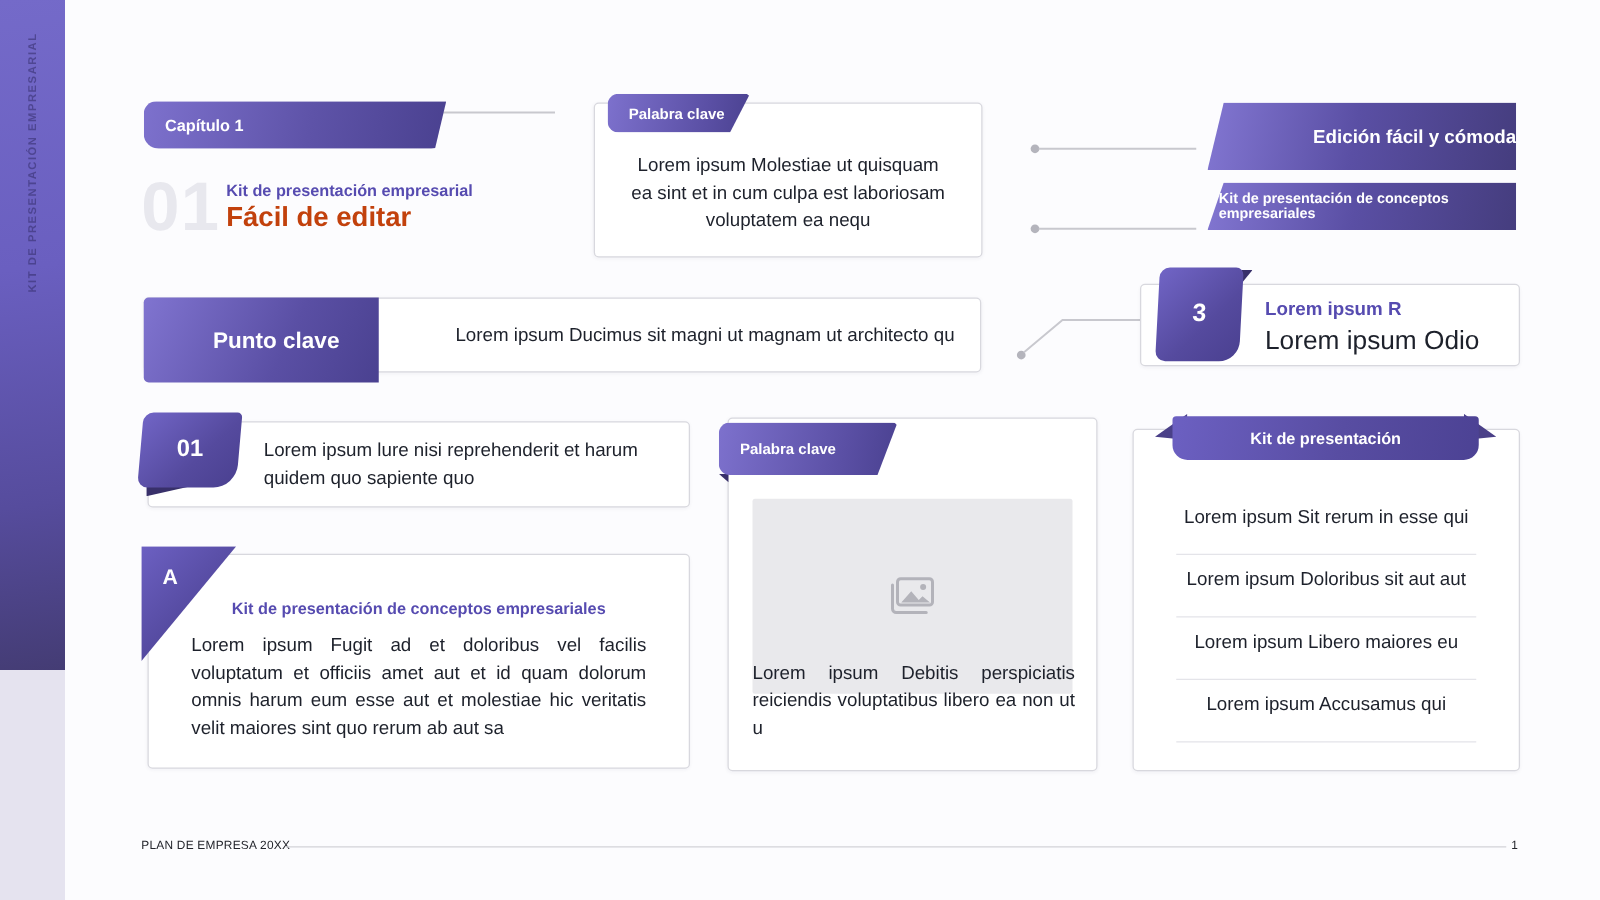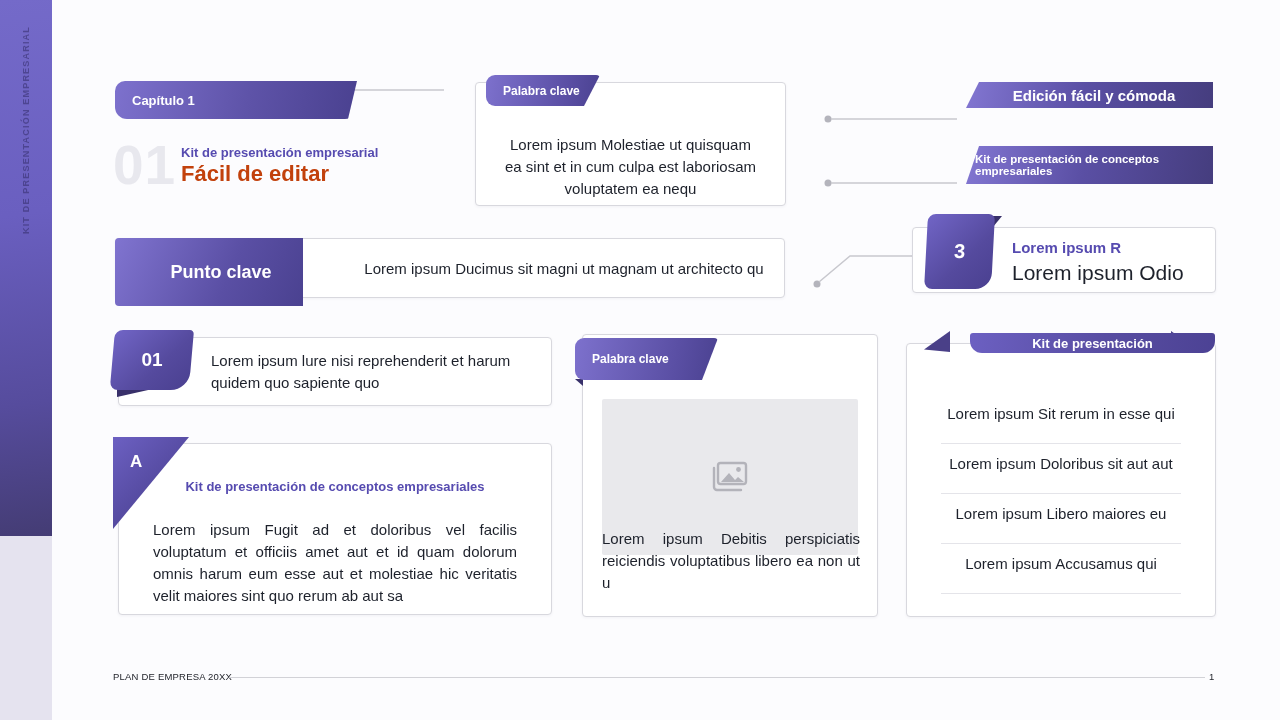--- a/index.html
+++ b/index.html
@@ -55,39 +55,39 @@
     background:#fff; border:1px solid #d8d8de; border-radius:4px;
     box-shadow:0 1px 3px rgba(30,30,70,0.05);
   }
 
   
   .kw-top-box { left:475px; top:82px; width:311px; height:124px; }
   .kw-top-text {
     left:475px; top:118px; width:311px; text-align:center;
     font-size:15px; line-height:22px; color:#1d212b;
   }
-  .kw-top-text .inner { width:256px; margin:16px auto; }
+  .kw-top-text .inner { width:256px; margin:4px auto; }
   .tab {
     background:linear-gradient(100deg,#7d71cd 0%,#5a4fa4 70%,#4a4190 100%);
     border-radius:9px 4px 0 9px;
     clip-path:polygon(0 0,100% 0,calc(100% - 16px) 100%,0 100%);
     color:#fff; font-size:12px; font-weight:600;
     display:flex; align-items:center; padding-left:17px;
   }
   .tab-top { left:486px; top:75px; width:114px; height:31px; }
 
   
   .banner {
     background:linear-gradient(100deg,#867ad6 0%,#5a4fa4 50%,#453d7e 100%);
     color:#fff; display:flex; align-items:center; justify-content:center;
   }
   .banner-1 {
-    left:955px; top:82px; width:258px; height:26px;
+    left:955px; top:82px; width:258px; height:54px;
     clip-path:polygon(24px 0,100% 0,100% 100%,11px 100%);
-    font-size:15px; font-weight:600; padding-left:20px;
+    font-size:15px; font-weight:600; padding-left:20px;justify-content:flex-end;
   }
   .banner-2 {
     left:955px; top:146px; width:258px; height:38px;
     clip-path:polygon(24px 0,100% 0,100% 100%,11px 100%);
     font-size:11.5px; font-weight:600; padding-left:20px;
   }
 
   
   .keypoint-box { left:115px; top:238px; width:670px; height:60px; }
   .keypoint-label {
@@ -146,21 +146,21 @@
     background:linear-gradient(135deg,#6c60c2 0%,#4a4090 80%);
     clip-path:polygon(0 0,100% 0,0 100%);
   }
   .letter-glyph { left:130px; top:452px; color:#fff; font-size:17px; font-weight:700; }
   .letter-title {
     left:152px; top:479px; width:366px; text-align:center;
     font-size:13px; font-weight:700; color:#564bb0;
   }
   .letter-body {
     left:153px; top:506px; width:364px;
-    font-size:15px; line-height:22px; color:#1d212b; text-align:justify;margin-top:13px;
+    font-size:15px; line-height:22px; color:#1d212b; text-align:justify;
   }
 
   
   .kw-mid-box { left:582px; top:334px; width:296px; height:283px; }
   .tab-mid { left:575px; top:338px; width:143px; height:42px; }
   .tab-mid-fold {
     left:575px; top:379px; width:8px; height:7px;
     background:#38306a; clip-path:polygon(0 0,100% 0,100% 100%);
   }
   .img-placeholder {
@@ -174,25 +174,25 @@
   }
 
   
   .list-card { left:906px; top:343px; width:310px; height:274px; }
   .ribbon-wing {
     width:26px; height:21px; background:#4a4088;
   }
   .wing-l { left:924px; top:331px; clip-path:polygon(100% 0,100% 100%,0 88%); }
   .wing-r { left:1171px; top:331px; clip-path:polygon(0 0,100% 88%,0 100%); }
   .ribbon {
-    left:938px; top:333px; width:245px; height:20px;
+    left:938px; top:333px; width:245px; height:35px;
     background:linear-gradient(100deg,#6c60c2 0%,#584da2 55%,#4c4294 100%);
     border-radius:3px 3px 12px 12px;
     display:flex; align-items:center; justify-content:center;
-    color:#fff; font-size:13px; font-weight:600;margin-left:32px;
+    color:#fff; font-size:13px; font-weight:600;
   }
   .list-items { left:906px; top:394px; width:310px; }
   .list-item {
     width:240px; margin:0 auto 0; padding:11px 0 9px;
     text-align:center; font-size:15px; color:#1d212b;
     border-bottom:1px solid #e4e4e9;
     height:50px;
   }
 
   

